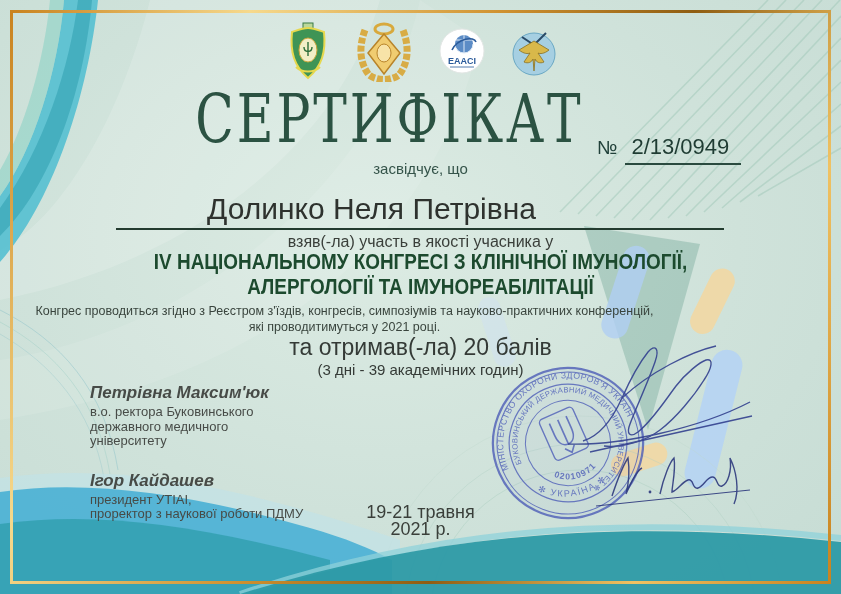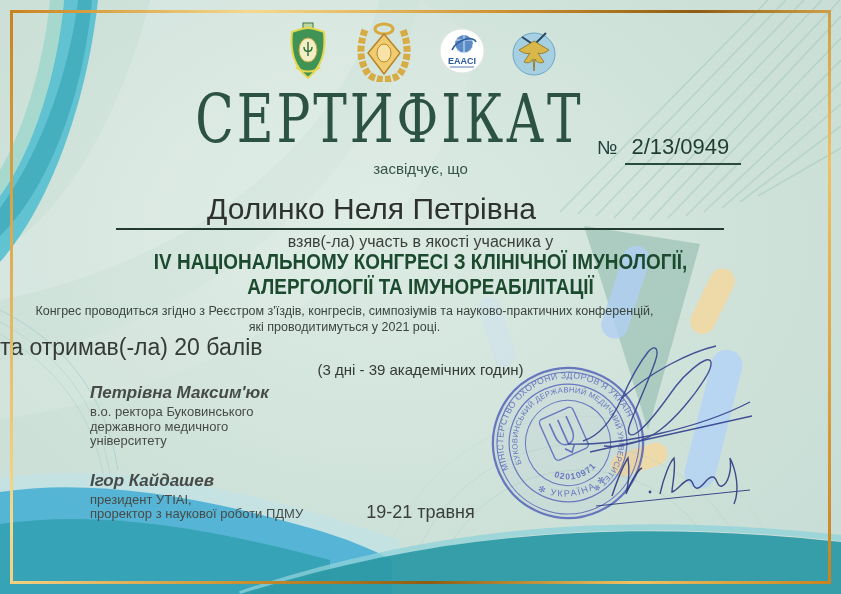--- a/index.html
+++ b/index.html
@@ -16,21 +16,21 @@
   .cert-title{display:inline-block;font-family:"DejaVu Serif","Liberation Serif",serif;font-size:68px;line-height:70px;letter-spacing:4px;color:#2b5242;transform:scaleX(0.74);transform-origin:center;margin-right:62px;}
   .cert-number{position:absolute;left:597px;top:134px;font-size:19px;color:#21413a;display:flex;align-items:baseline;gap:8px;}
   .cert-number .num{display:inline-block;border-bottom:2px solid #2a4a3f;padding:0 12px 3px 6px;font-size:22px;color:#1f3c33;}
   .attest{position:absolute;left:0;top:160px;width:841px;text-align:center;font-size:15px;color:#35544a;}
 
   .recipient{position:absolute;left:0;top:192px;width:743px;text-align:center;font-size:30px;color:#2e322e;}
   .rule{position:absolute;left:116px;top:228px;width:608px;height:2px;background:#233b2f;}
   .participation{position:absolute;left:0;top:233px;width:841px;text-align:center;font-size:16px;color:#3a3f3a;}
   .event{position:absolute;left:0;top:250px;width:841px;text-align:center;font-size:21.5px;line-height:25px;font-weight:700;color:#1c4a2e;transform:scaleX(0.88);transform-origin:center;}
   .registry{position:absolute;left:0;top:304px;width:689px;text-align:center;font-size:12.5px;line-height:15.5px;color:#39443d;}
-  .points{position:absolute;left:0;top:334px;width:841px;font-size:23px;color:#343a36;}
+  .points{position:absolute;left:0;top:334px;width:841px;text-align:center;font-size:23px;color:#343a36;}
   .hours{position:absolute;left:0;top:361px;width:841px;text-align:center;font-size:15px;color:#343a36;}
 
   .signers{position:absolute;left:90px;top:383px;width:280px;color:#474b47;}
   .signer-name{font-size:17px;font-weight:700;font-style:italic;margin-bottom:2px;}
   .signer-role{font-size:13px;line-height:14.5px;}
   .signer-block2{margin-top:22px;}
 
   .date-block{position:absolute;left:0;top:504px;width:841px;text-align:center;font-size:18px;line-height:17px;color:#3a3f3a;}
 
   #stamp-wrap{position:absolute;left:487px;top:362px;width:162px;height:162px;z-index:4;opacity:.82;}
@@ -165,20 +165,21 @@
       </div>
       <div class="signer-block2">
         <div class="signer-name">Ігор Кайдашев</div>
         <div class="signer-role">президент УТІАІ,</div>
         <div class="signer-role">проректор з наукової роботи ПДМУ</div>
       </div>
     </div>
 
     <div class="date-block">
       <div>19-21 травня</div>
+      <div>2021 р.</div>
     </div>
 
     <div id="stamp-wrap">
       <svg width="162" height="162" viewBox="0 0 160 160">
         <g transform="rotate(-24 80 80)" stroke="#5060b8" fill="none">
           <circle cx="80" cy="80" r="74" fill="rgba(95,110,195,0.06)" stroke-width="2.2"></circle>
           <circle cx="80" cy="80" r="70" stroke-width="1"></circle>
           <circle cx="80" cy="80" r="58" stroke-width="1.2"></circle>
           <circle cx="80" cy="80" r="42" stroke-width="1"></circle>
           <defs>

